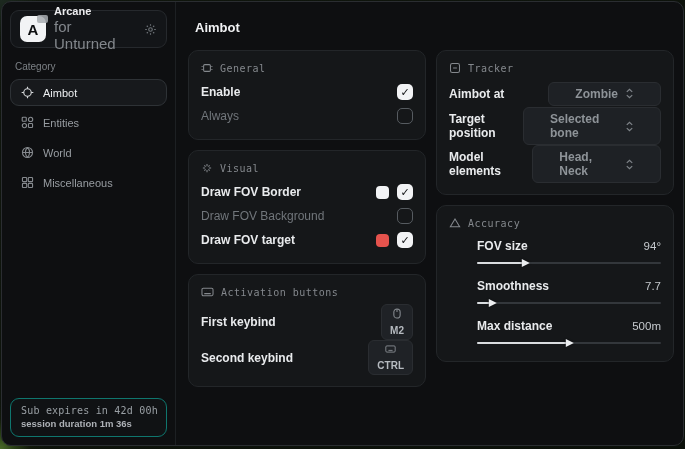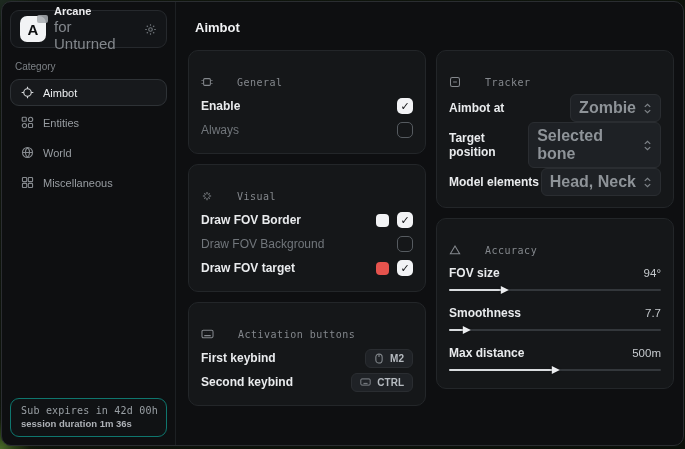--- a/index.html
+++ b/index.html
@@ -34,34 +34,34 @@
   .side-spacer { flex:1; }
   .footer-card { border:1px solid #0f766e; border-radius:9px; padding:6px 10px 7px; background:#101214; }
   .sub-line { font-family:"DejaVu Sans Mono","Liberation Mono",monospace; font-size:10px; color:#9aa0a5; letter-spacing:.2px; margin-bottom:2px; white-space:nowrap; }
   .sess-line { font-size:9.5px; font-weight:bold; color:#aeb2b7; }
   
   .main { flex:1; padding:16px 12px 0 12px; }
   .page-title { font-size:13px; font-weight:bold; color:#f1f2f4; margin:2px 0 15px 7px; }
   .cols { display:flex; gap:10px; align-items:flex-start; }
   .col { width:238px; flex:none; display:flex; flex-direction:column; gap:10px; }
   .card { background:#151719; border:1px solid #232629; border-radius:10px; padding:9px 12px 11px; }
-  .sec-title { display:flex; align-items:center; gap:24px; color:#84888d; font-family:"DejaVu Sans Mono","Liberation Mono",monospace; font-size:10px; letter-spacing:.5px; margin:16px 0 6px; }
+  .sec-title { display:flex; align-items:center; gap:7px; color:#84888d; font-family:"DejaVu Sans Mono","Liberation Mono",monospace; font-size:10px; letter-spacing:.5px; margin:2px 0 6px; }
   .row { display:flex; align-items:center; justify-content:space-between; min-height:24px; font-size:12px; font-weight:bold; color:#e9ebed; }
   .row.dim { color:#71767b; font-weight:normal; }
   .row-right { display:flex; align-items:center; gap:8px; }
   .checkbox { width:16px; height:16px; border-radius:5px; flex:none; }
   .checkbox.checked { background:#f2f3f5; display:flex; align-items:center; justify-content:center; color:#0d0e10; font-size:11px; font-weight:bold; }
   .checkbox.unchecked { border:1.5px solid #565b60; background:transparent; }
   .swatch { width:13px; height:13px; border-radius:4px; flex:none; }
-  .key-btn { display:flex; align-items:center; gap:6px; background:#1f2226; border:1px solid #2a2d31; border-radius:6px; padding:3px 8px; font-size:10px; font-weight:bold; color:#b6bbc0; cursor:pointer; }
+  .key-btn { display:flex; align-items:center; gap:6px; background:#1f2226; border:1px solid #2a2d31; border-radius:6px; padding:3px 8px; font-size:10px; font-weight:bold; color:#b6bbc0; cursor:pointer;flex-direction:column; }
   .key-btn svg { color:#8a8f94; }
-  .select-btn { display:flex; align-items:center; gap:7px; background:#1e2125; border:1px solid #2a2d31; border-radius:6px; padding:4px 8px; font-size:16px; color:#8e9398; cursor:pointer; }
+  .select-btn { display:flex; align-items:center; gap:7px; background:#1e2125; border:1px solid #2a2d31; border-radius:6px; padding:4px 26px; font-size:12px; color:#8e9398; cursor:pointer; }
   .select-btn svg { color:#7e8388; }
   
-  .slider-row { margin-bottom:7px; }
+  .slider-row { margin-bottom:7px;margin-left:28px; }
   .slider-head { display:flex; justify-content:space-between; align-items:center; height:22px; font-size:12px; }
   .slider-label { font-weight:bold; color:#e9ebed; }
   .slider-value { color:#c6cace; font-size:11.5px; }
   .slider { position:relative; height:10px; margin-top:1px; cursor:pointer; }
   .slider .track { position:absolute; left:0; right:0; top:4px; height:2px; background:#33373b; border-radius:2px; }
   .slider .fill { position:absolute; left:0; top:4px; height:2px; width:var(--p,0%); background:#d9dcdf; border-radius:2px; }
   .slider .thumb { position:absolute; top:1px; left:var(--p,0%); transform:translateX(-40%); width:0; height:0; border-left:8px solid #eceef0; border-top:4px solid transparent; border-bottom:4px solid transparent; filter:drop-shadow(0 0 1px rgba(0,0,0,.6)); }
   svg { display:block; }
 </style>
 </head>

